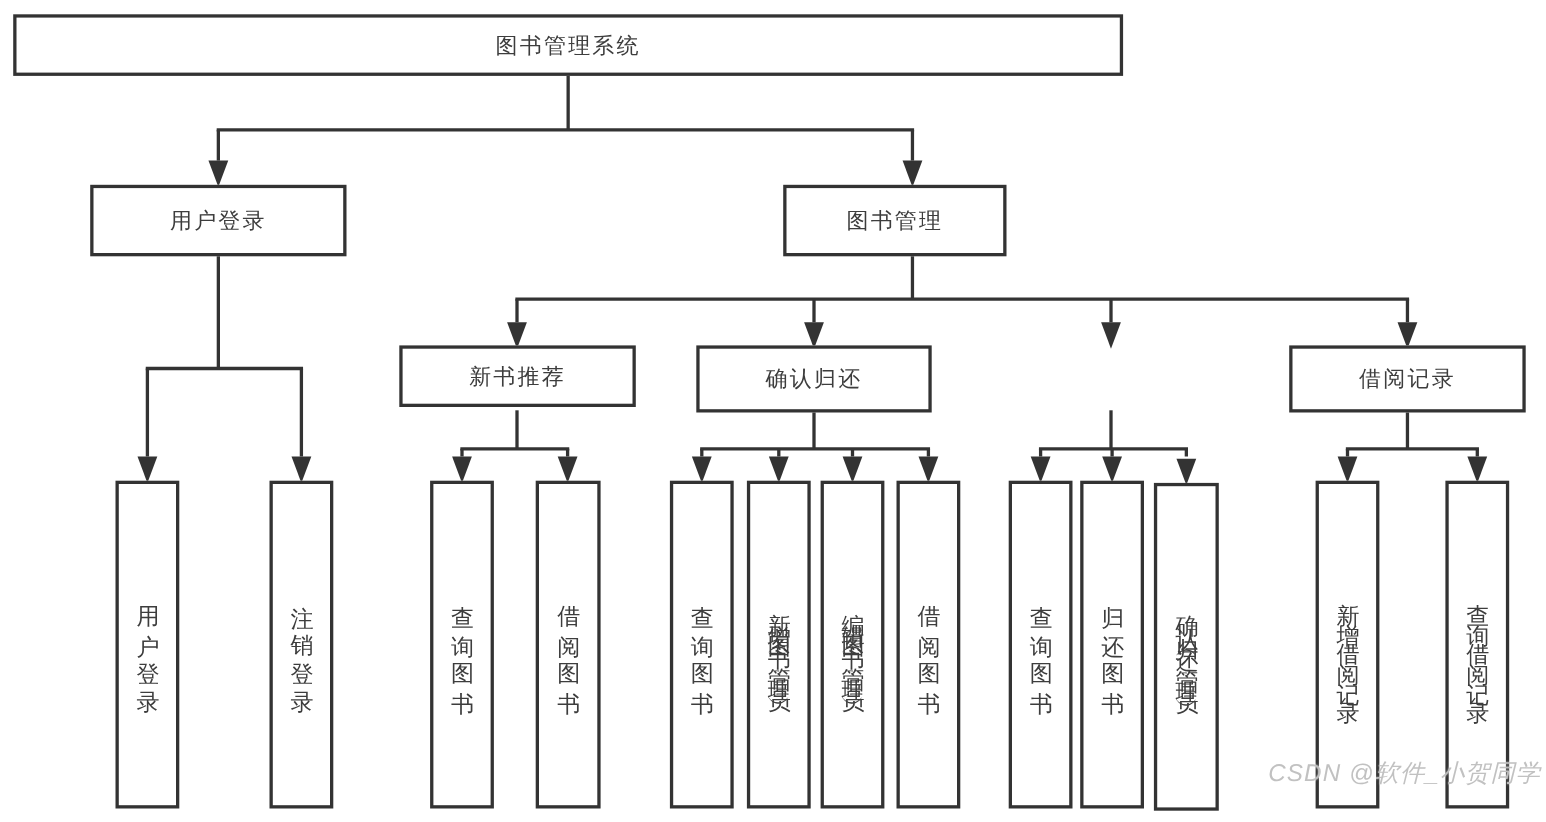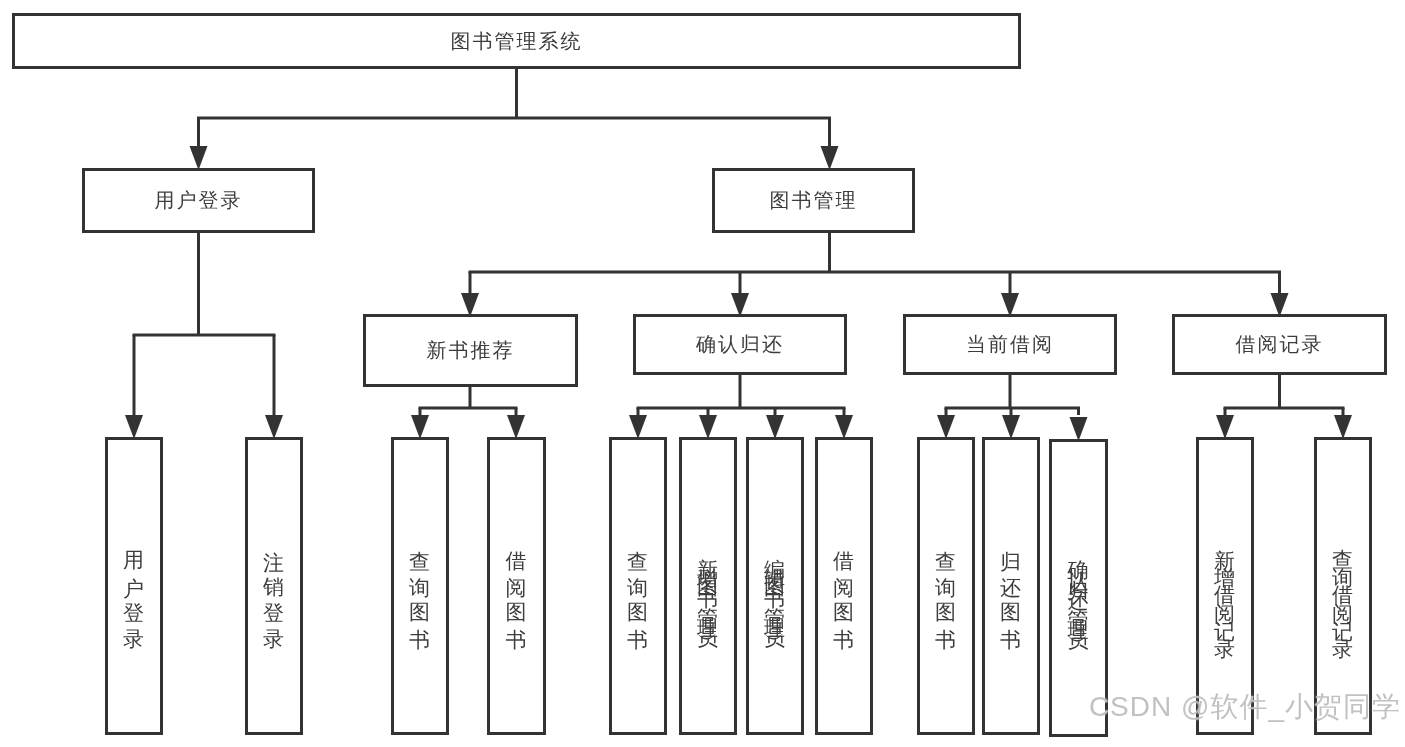--- a/index.html
+++ b/index.html
@@ -26,25 +26,26 @@
     font-size:21px;
     color:#3d3d3d;
     line-height:1.1;
   }
   .ls4 span{letter-spacing:26px;}
   .ls6 span{letter-spacing:18px;}
   .ls9 span{letter-spacing:10px;}
   .watermark{
     position:absolute;
     right:4px;top:688px;
-    font-size:28px;
+    font-size:22px;
     color:rgba(190,190,190,0.95);
     letter-spacing:1px;
     z-index:5;
     text-shadow:0 0 2px rgba(255,255,255,0.8);
+    font-style:italic;
   }
 </style>
 </head>
 <body>
 
 <div class="stage">
 
   <svg class="wires" width="1405" height="747" viewBox="0 0 1405 747" stroke="#333333" stroke-width="3" fill="#333333">
 
     <g>
@@ -125,28 +126,25 @@
     <span>图书管理系统</span>
   </div>
 
   <div class="node hnode" style="left:82px;top:168px;width:233px;height:65px;">
     <span>用户登录</span>
   </div>
   <div class="node hnode" style="left:712px;top:168px;width:203px;height:65px;">
     <span>图书管理</span>
   </div>
 
-  <div class="node hnode" style="left:363px;top:314px;width:215px;height:73px;">
+  <div class="node hnode" style="left:363px;top:314px;width:215px;height:56px;">
     <span>新书推荐</span>
   </div>
   <div class="node hnode" style="left:633px;top:314px;width:214px;height:61px;">
     <span>确认归还</span>
-  </div>
-  <div class="node hnode" style="left:903px;top:314px;width:214px;height:61px;">
-    <span>当前借阅</span>
   </div>
   <div class="node hnode" style="left:1172px;top:314px;width:215px;height:61px;">
     <span>借阅记录</span>
   </div>
 
   <div class="node leaf ls4" style="left:105px;top:437px;width:58px;height:298px;">
     <span>用户登录</span>
   </div>
   <div class="node leaf ls4" style="left:245px;top:437px;width:58px;height:298px;">
     <span>注销登录</span>

